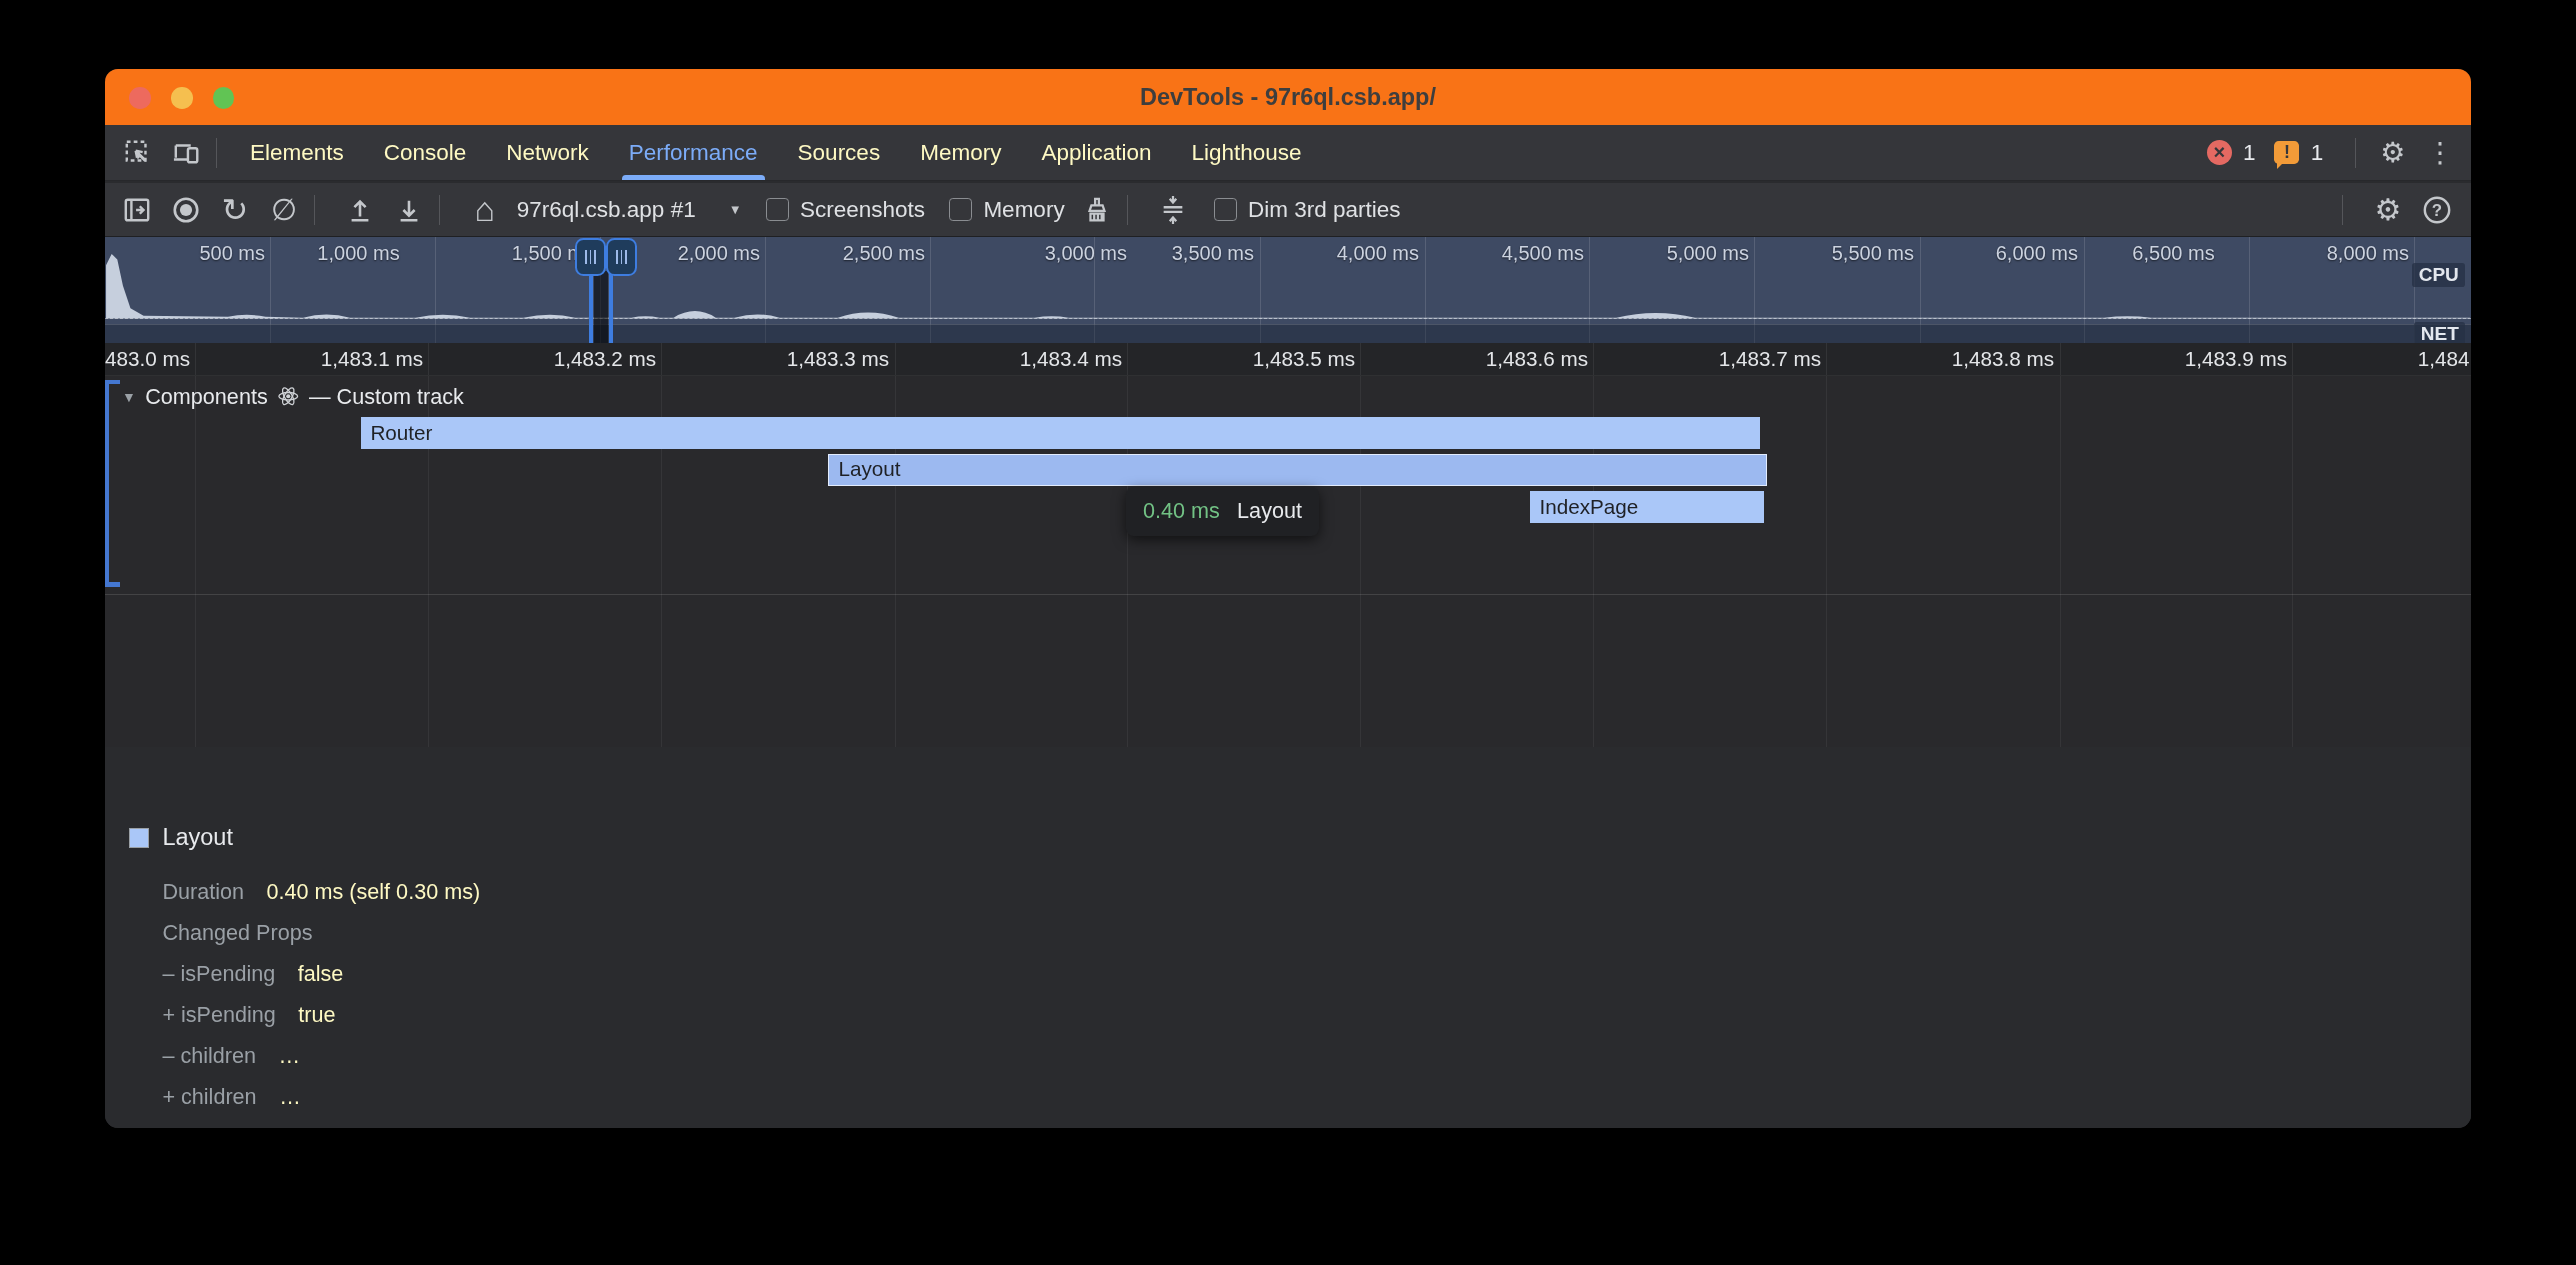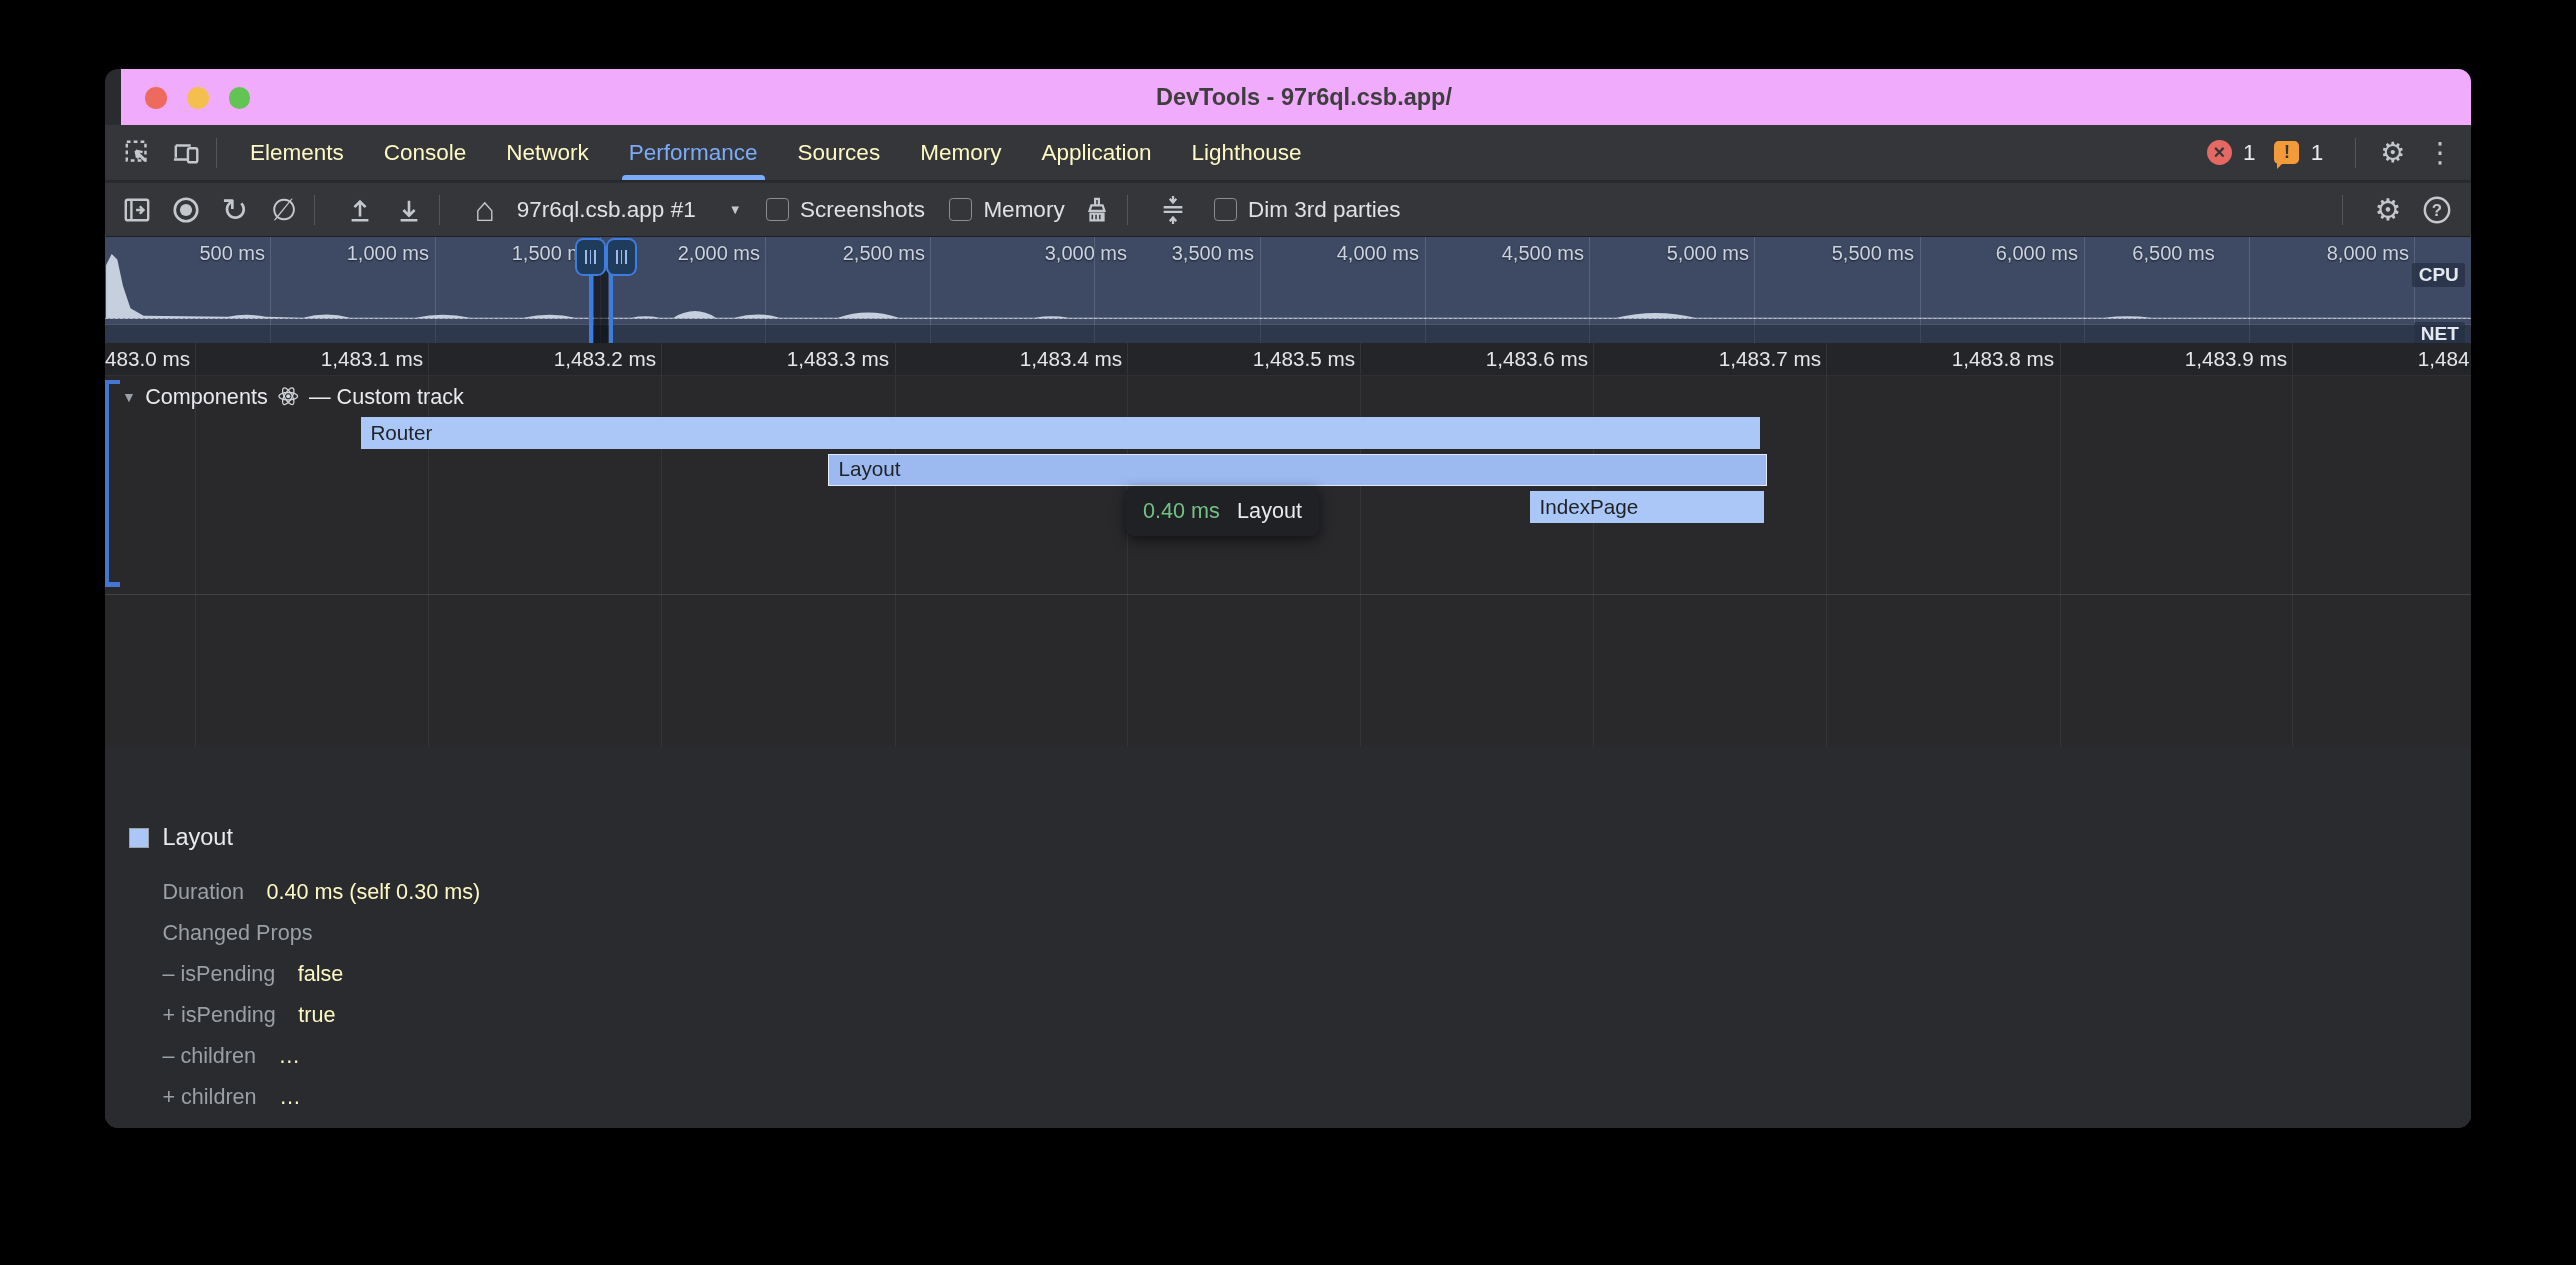--- a/index.html
+++ b/index.html
@@ -1,21 +1,21 @@
 <!DOCTYPE html>
 <html style="--accent: #7cacf8; --bar-fill: #aac7f8; --bar-hover-fill: #9cb9f0; --bar-text: #1f2125; --selection-blue: #3e7de0; --overview-bg: #3e4a63; --duration-green: #72c285; --error-red: #e46962; --warn-orange: #f29b38;font-size:15px"><head>
 <meta charset="utf-8">
 <style>
   html,body{margin:0;padding:0;background:#000;}
   .stage{position:relative;width:2576px;height:1265px;background:#000;overflow:hidden;
          font-family:"Liberation Sans",sans-serif;-webkit-font-smoothing:antialiased;}
   .window{position:absolute;left:105px;top:69px;width:2366px;height:1059px;border-radius:13px;
           overflow:hidden;background:#2a2b2e;box-shadow:0 22.5px 66px rgba(0,0,0,.7);}
   
-  .titlebar{position:absolute;left:16px;top:0;width:100%;height:56px;background:#f0abfc;}
+  .titlebar{position:absolute;left:0;top:0;width:100%;height:56px;background:#f97316;}
   .lights{position:absolute;left:24.4px;top:18px;display:flex;gap:20px;}
   .light{width:21.6px;height:21.6px;border-radius:50%;}
   .light.red{background:#ed6a5e;}.light.yellow{background:#f5bf4f;}.light.green{background:#61c454;}
   .wtitle{position:absolute;left:0;top:0;width:100%;height:56px;line-height:56px;text-align:center;
           font-size:23.5px;font-weight:bold;color:#3e3e3e;}
   
   .tabbar{position:absolute;left:0;top:56px;width:100%;height:56px;background:#35363a;display:flex;
           align-items:center;border-bottom:0.9px solid #27282b;box-sizing:border-box;}
   .tb-ico{width:32px;height:32px;margin-left:17px;display:flex;align-items:center;justify-content:center;color:#c4c7cb;}
   .vdiv{width:0.9px;height:30px;background:#55565a;margin:0 13px;}
@@ -210,21 +210,21 @@
             <text x="16" y="22" text-anchor="middle" font-size="18" fill="#c4c7cb" font-family="Liberation Sans,sans-serif" font-weight="bold">?</text>
           </svg>
       </span>
     </div>
 
     <div class="overview">
       <div id="ov-ticks">
           <div class="ov-grid" style="left: 165px;"></div>
           <div class="ov-label" style="left: 19px;">500 ms</div>
           <div class="ov-grid" style="left: 330px;"></div>
-          <div class="ov-label" style="left: 183px;">1,000 ms</div>
+          <div class="ov-label" style="left: 183px; text-align: center;">1,000 ms</div>
           <div class="ov-grid" style="left: 495px;"></div>
           <div class="ov-label" style="left: 348px;">1,500 ms</div>
           <div class="ov-grid" style="left: 660px;"></div>
           <div class="ov-label" style="left: 514px;">2,000 ms</div>
           <div class="ov-grid" style="left: 825px;"></div>
           <div class="ov-label" style="left: 679px;">2,500 ms</div>
           <div class="ov-grid" style="left: 989px;"></div>
           <div class="ov-label" style="left: 881px;">3,000 ms</div>
           <div class="ov-grid" style="left: 1155px;"></div>
           <div class="ov-label" style="left: 1008px;">3,500 ms</div>

